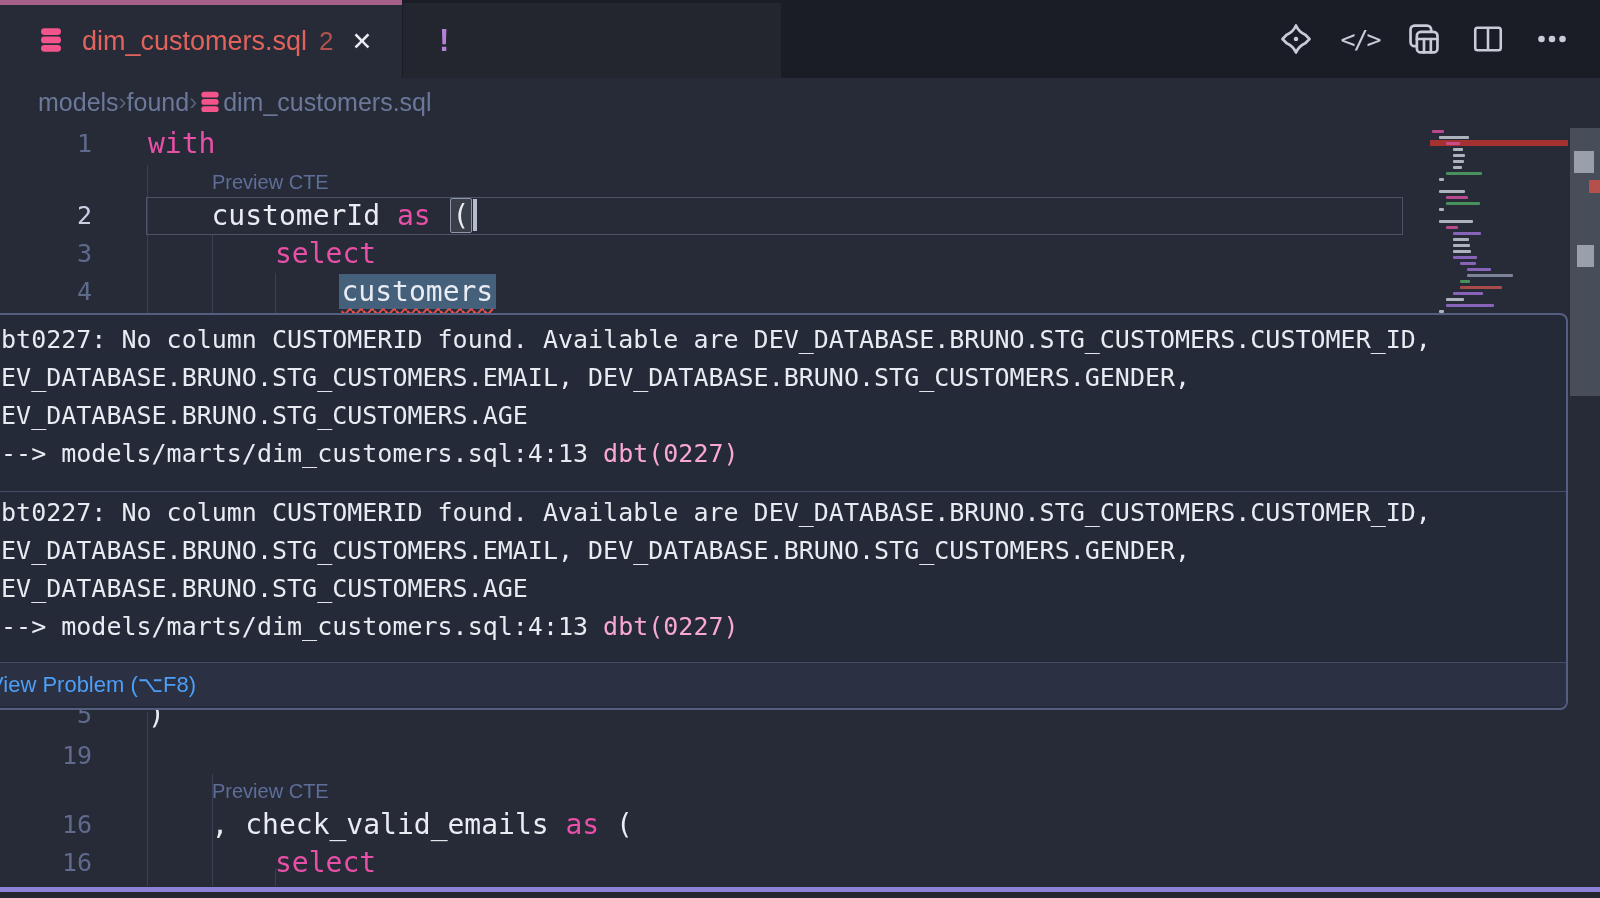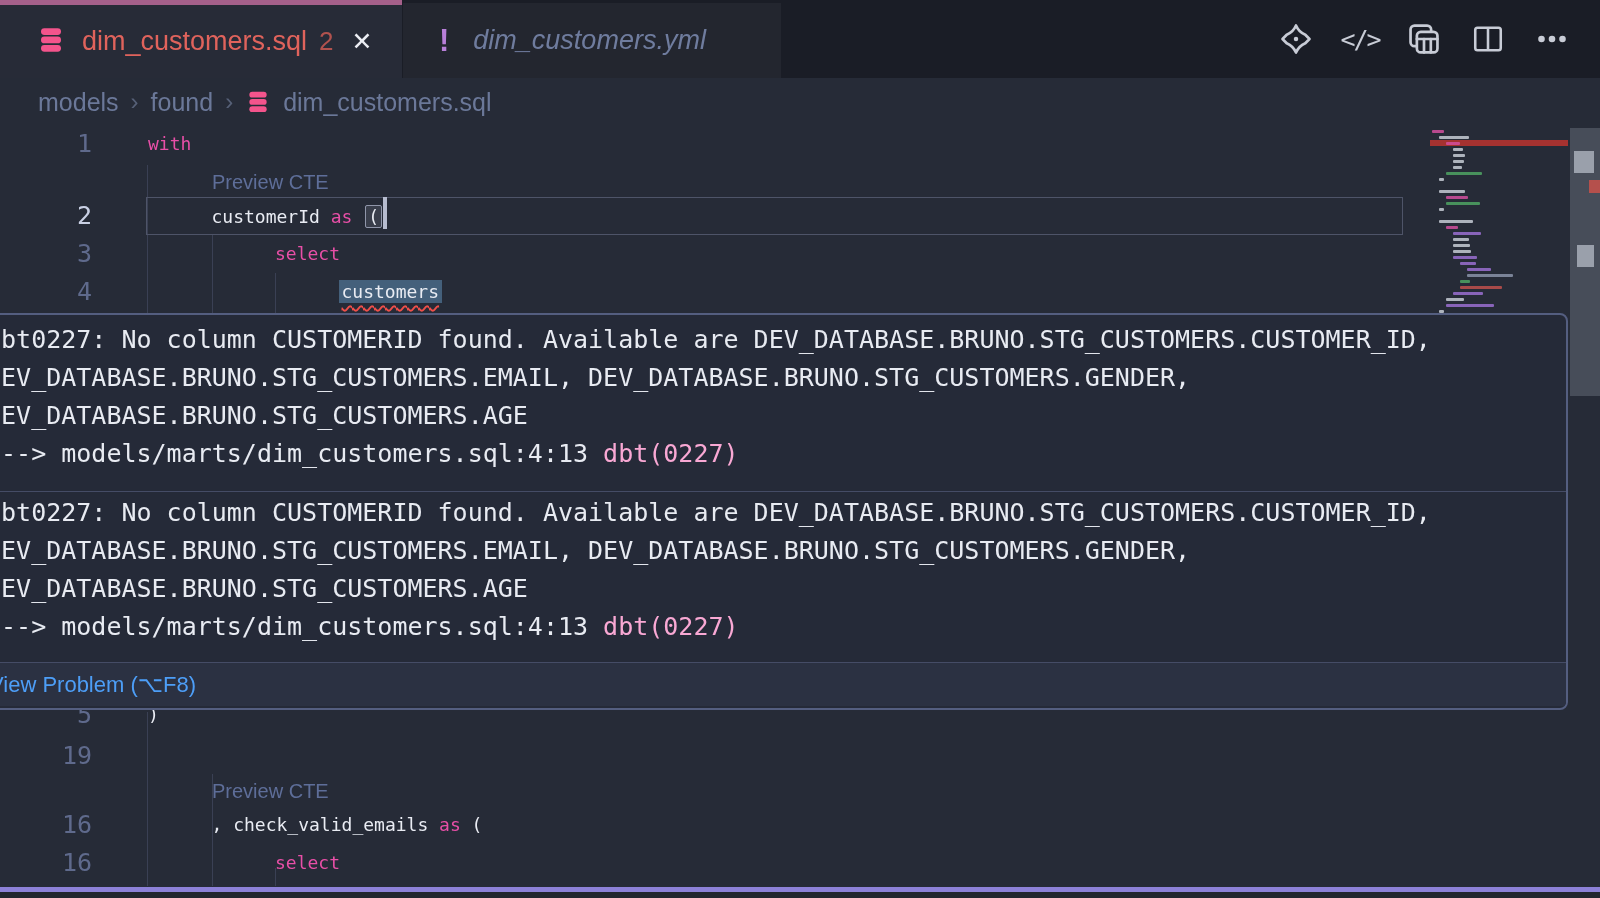--- a/index.html
+++ b/index.html
@@ -16,30 +16,30 @@
   .tab-badge{color:#b1524e;font-size:26px;margin-left:12px;}
   .tab-close{color:#eceef4;font-size:25px;margin-left:18px;cursor:pointer;}
   .warn-glyph{color:#b87fd9;font-size:31px;font-weight:700;}
   .tab-label2{color:#6f7c9e;font-size:27px;font-style:italic;margin-left:24px;}
   #tab-actions{position:absolute;right:28px;top:0;height:78px;display:flex;align-items:center;gap:24px;}
   .act{width:40px;height:40px;display:flex;align-items:center;justify-content:center;color:#c8ccd6;}
   .act svg{stroke:#c8ccd6;}
   .code-glyph{font-size:25px;color:#c8ccd6;font-family:"DejaVu Sans Mono",monospace;letter-spacing:-2px;}
 
   
-  #breadcrumb{position:absolute;left:38px;top:78px;height:48px;display:flex;align-items:center;gap:12px;
+  #breadcrumb{position:absolute;left:38px;top:78px;height:48px;display:flex;align-items:center;
               font-size:25px;color:#6b7899;}
   .crumb-sep{color:#566077;font-size:24px;}
 
   
   .linenum{position:absolute;left:0;width:92px;text-align:right;height:38px;line-height:38px;
            font-family:"DejaVu Sans Mono",monospace;font-size:25px;color:#5f6a8c;white-space:pre;}
   .linenum.active{color:#c9d0e4;}
   .code-row{position:absolute;height:38px;line-height:38px;font-family:"DejaVu Sans Mono",monospace;
-            font-size:18px;white-space:pre;z-index:2;}
+            font-size:28px;white-space:pre;z-index:2;}
   .tok-kw{color:#e84fa7;}
   .tok-plain{color:#e9ecf3;}
   .tok-error{background:#44607b;text-decoration-line:underline;text-decoration-style:wavy;
              text-decoration-color:#ef4f4a;text-decoration-thickness:2px;text-underline-offset:7px;
              padding:1px 3px;}
   .bracket{border:1px solid #9096aa;background:rgba(200,205,220,.12);border-radius:2px;padding:0 2px;margin-left:2px;}
   .cursor{display:inline-block;width:4px;height:32px;background:#b6bccf;vertical-align:-6px;margin-left:1px;}
   .codelens{position:absolute;left:212px;height:32px;line-height:32px;font-size:20px;color:#5e6e99;cursor:pointer;}
   .current-line{position:absolute;left:146px;width:1257px;height:38px;border:1px solid #4e5468;
                 box-sizing:border-box;z-index:1;}
@@ -81,21 +81,20 @@
           <rect x="4" y="9.2" width="16" height="5.4" rx="2.7"></rect>
           <rect x="4" y="15.9" width="16" height="5.4" rx="2.7"></rect>
         </svg>
       </span>
       <span class="tab-label1">dim_customers.sql</span>
       <span class="tab-badge">2</span>
       <span class="tab-close">✕</span>
     </div>
     <div class="tab-inactive">
       <span class="warn-glyph">!</span>
-      <span class="tab-label2">dim_customers.yml</span>
     </div>
     <div id="tab-actions">
       <div class="act">
         <svg width="36" height="36" viewBox="0 0 24 24" fill="none" stroke-width="1.8" stroke-linejoin="round">
           <path d="M12 3c1.2 2.8 3.4 5 6.2 6.2L21 12l-2.8 2.8C15.4 16 13.2 18.2 12 21c-1.2-2.8-3.4-5-6.2-6.2L3 12l2.8-2.8C8.6 8 10.8 5.8 12 3z"></path>
           <circle cx="12" cy="12" r="1.5" fill="#c8ccd6" stroke="none"></circle>
         </svg>
       </div>
       <div class="act">
         <span class="code-glyph">&lt;/&gt;</span>

